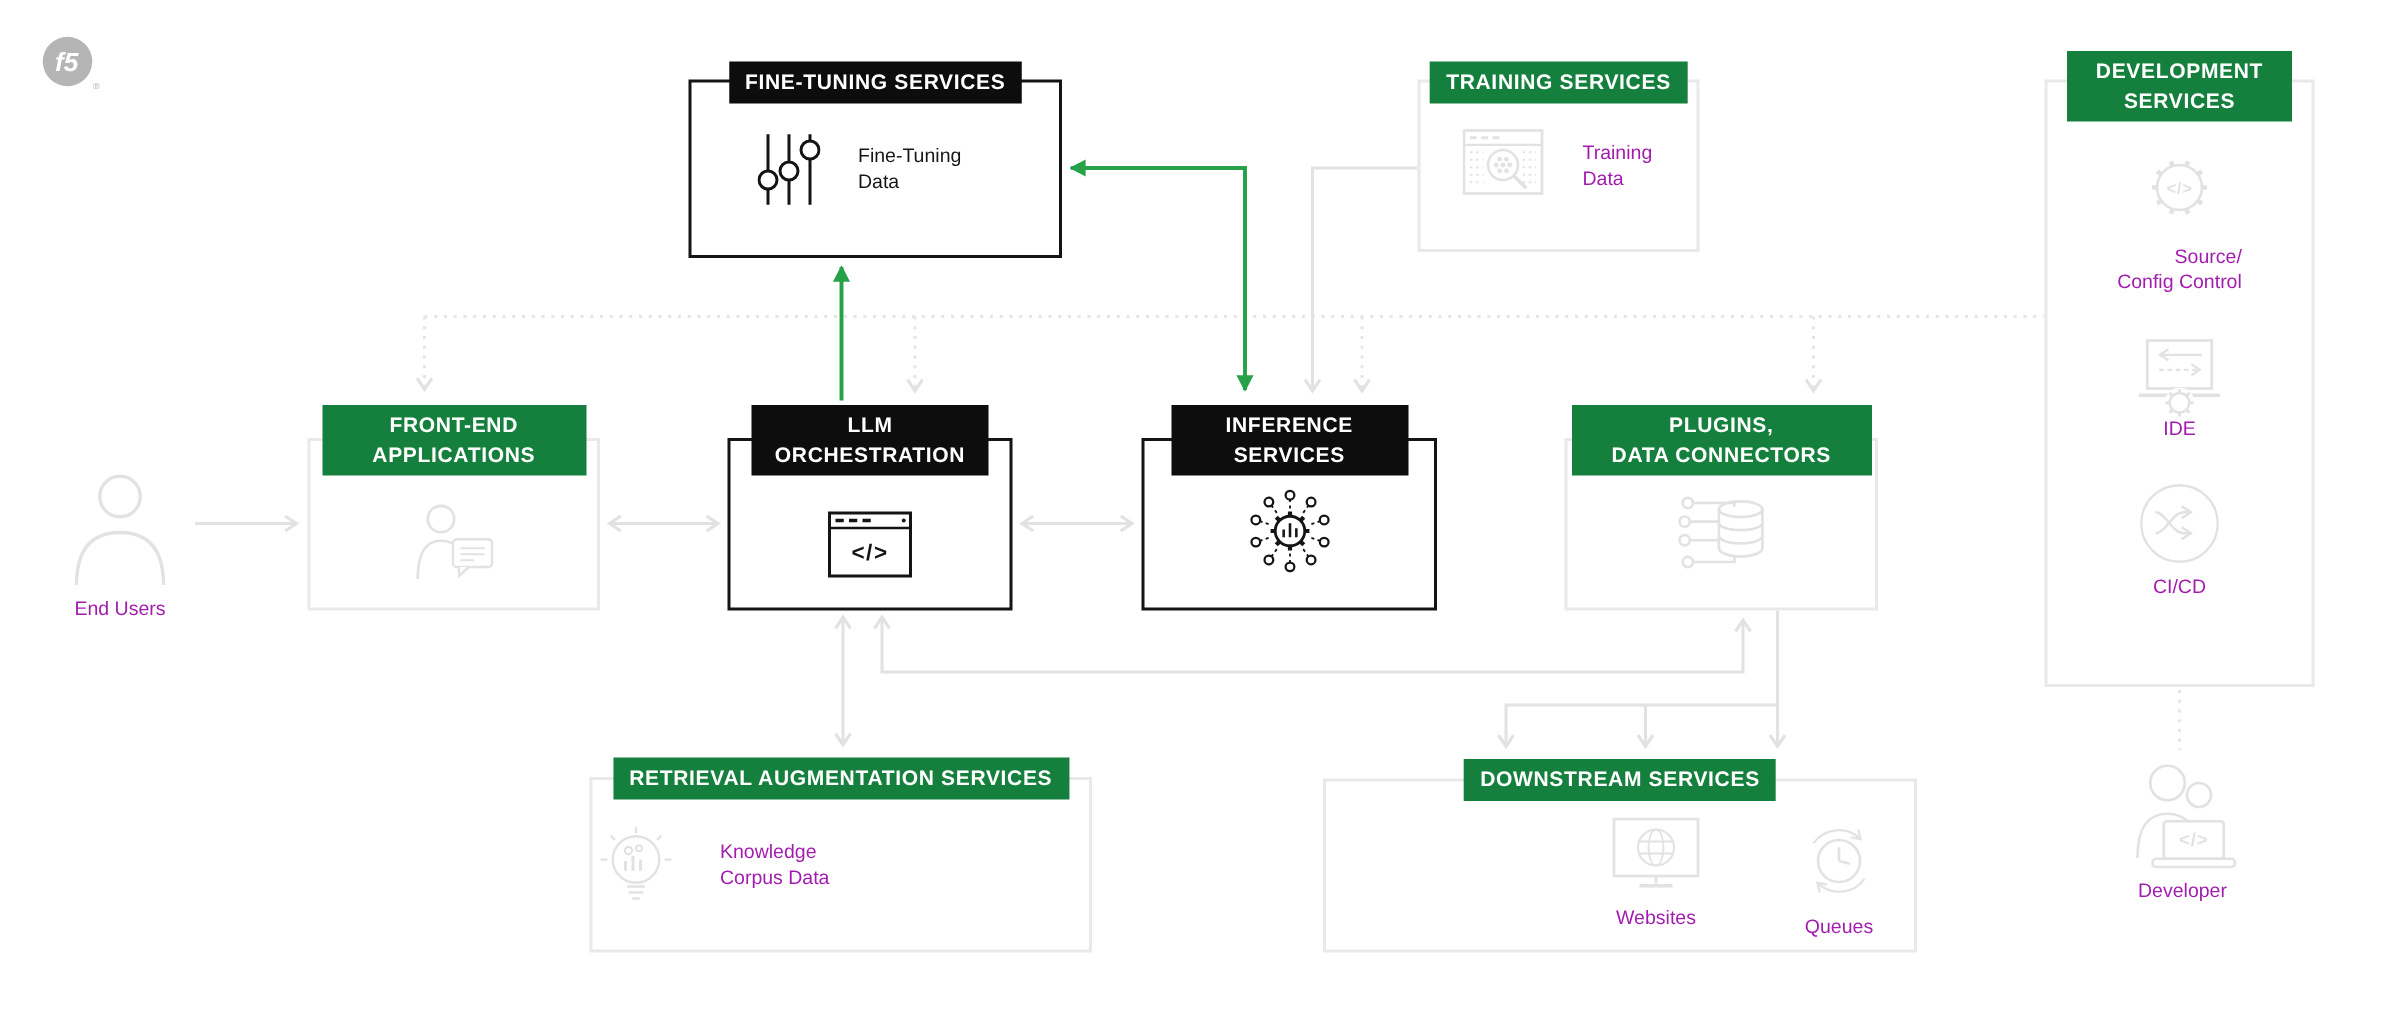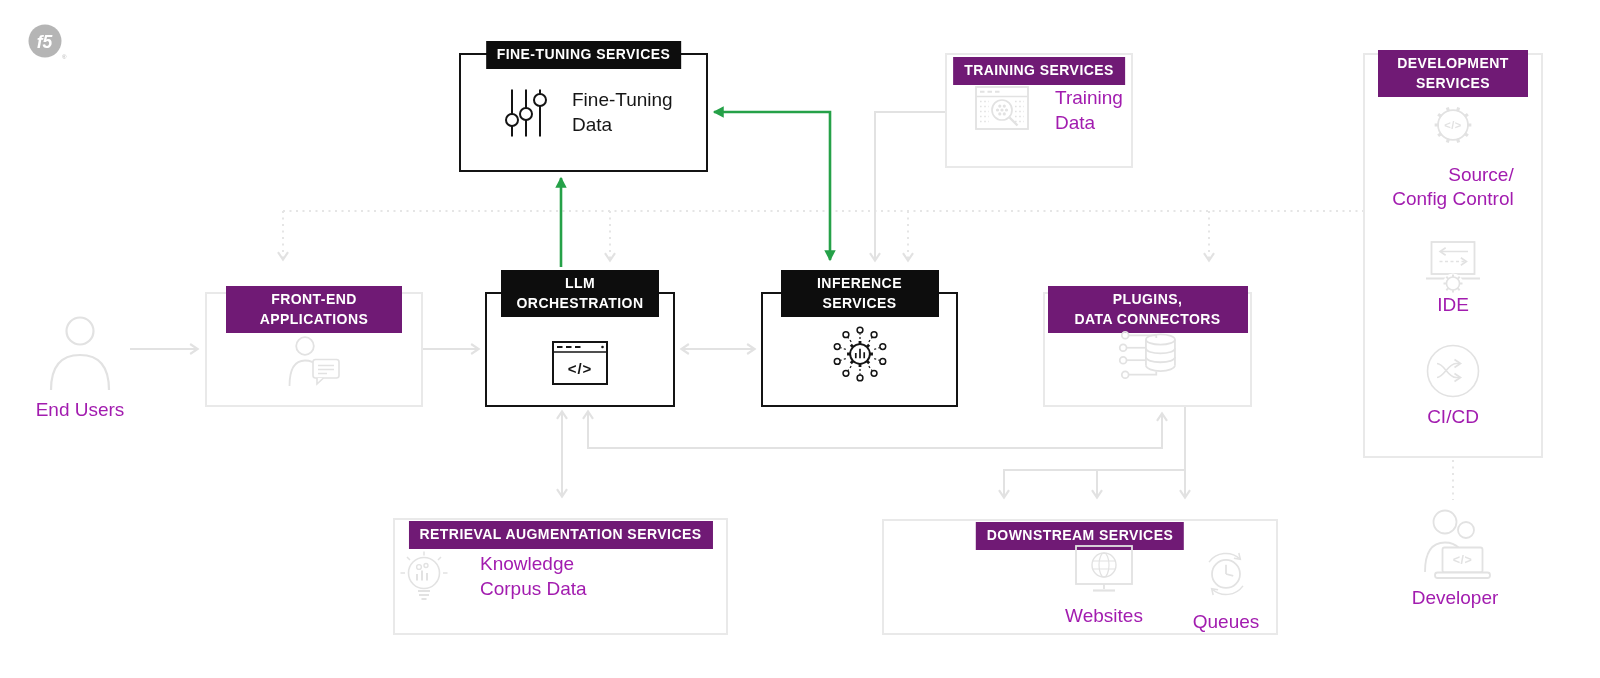--- a/index.html
+++ b/index.html
@@ -11,24 +11,24 @@
   .node { position:absolute; background:#fff; border:2px solid; }
   .node.active { border-color:#141414; }
   .node.faded  { border-color:#e9e9e9; }
 
   .hdr { position:absolute; left:50%; transform:translateX(-50%);
     color:#fff; font-weight:700; font-size:14px; letter-spacing:.45px;
     line-height:1.4; text-align:center; padding:4px 11px;
     white-space:pre-line; }
   .hdr.nowrap { white-space:nowrap; }
   .active > .hdr { background:#0d0d0d; }
-  .faded  > .hdr { background:#701a75;margin-top:16px; }
+  .faded  > .hdr { background:#15803d; }
 
   .row { display:flex; align-items:center; height:100%; }
-  .lbl { font-size:19px; line-height:1.27; white-space:pre-line; color:#161616; }
+  .lbl { font-size:13px; line-height:1.27; white-space:pre-line; color:#161616; }
   .faded .lbl, .figure .lbl { color:#a21caf; }
 
   .centerbox { position:absolute; left:0; right:0; display:flex; justify-content:center; }
 
   .col { display:flex; flex-direction:column; align-items:center; }
   .dev-col { padding-top:42px; height:100%; }
   .dev-col .lbl { text-align:right; }
 
   .dcol { position:absolute; top:24px; display:flex; flex-direction:column;
     align-items:center; gap:9px; }
@@ -176,21 +176,21 @@
 <div class="figure" style="left:26px;top:316px;width:108px">
   <svg width="64" height="74" viewBox="0 0 64 74">
     <g stroke="#e2e2e2" fill="none" stroke-width="2.2">
       <circle cx="32" cy="15" r="13.5"></circle>
       <path d="M3,74 C3,48 15,39 32,39 C49,39 61,48 61,74"></path>
     </g>
   </svg>
   <div class="lbl" style="margin-top:8px">End Users</div>
 </div>
 
-<div class="node faded" style="left:205px;top:292px;width:218px;height:115px">
+<div class="node faded" style="left:205px;top:292px;width:195px;height:115px">
   <div class="hdr" style="top:-24px;width:176px">FRONT-END
 APPLICATIONS</div>
   <div class="centerbox" style="top:40px">
     <svg width="56" height="54" viewBox="0 0 56 54">
       <g stroke="#e2e2e2" fill="none">
         <circle cx="19" cy="12" r="8.8" stroke-width="1.8"></circle>
         <path d="M3.5,52 C3.5,33 9.5,26.5 19,26.5 C24.5,26.5 28.5,28.5 31.5,32" stroke-width="1.8"></path>
         <rect x="27" y="25.5" width="26" height="18.5" rx="2.5" fill="#fff" stroke-width="1.6"></rect>
         <path d="M32,31.5 H48 M32,35.5 H48 M32,39.5 H41" stroke-width="1.4"></path>
         <path d="M31,44 V50 L37.5,44" fill="#fff" stroke-width="1.6"></path>

